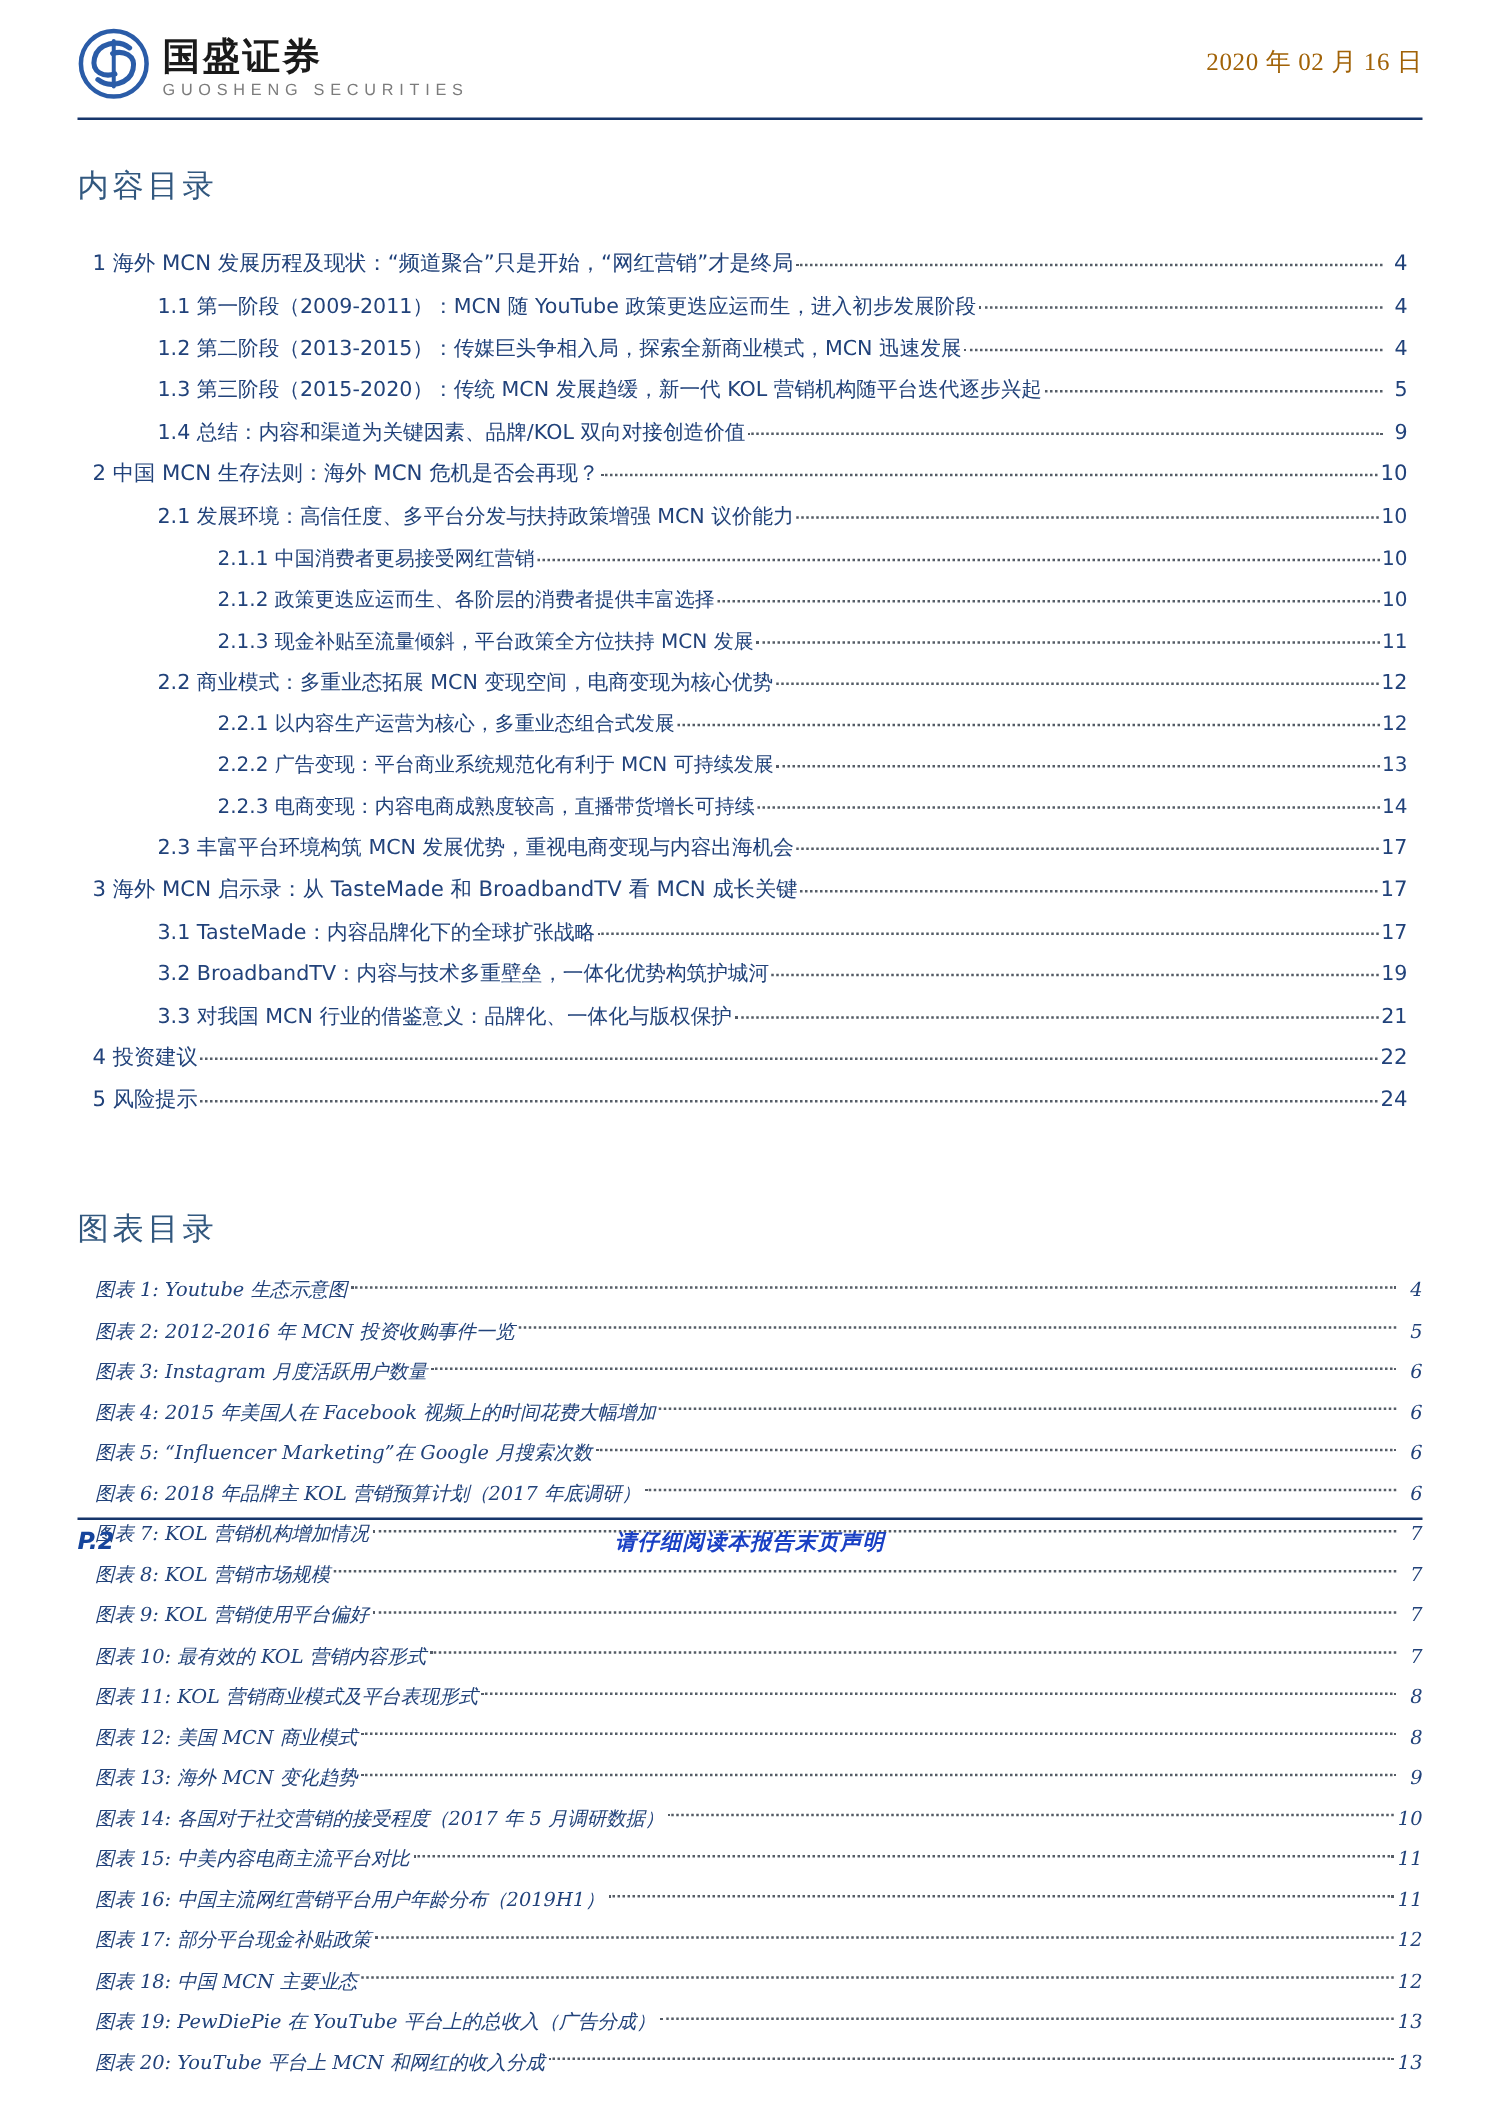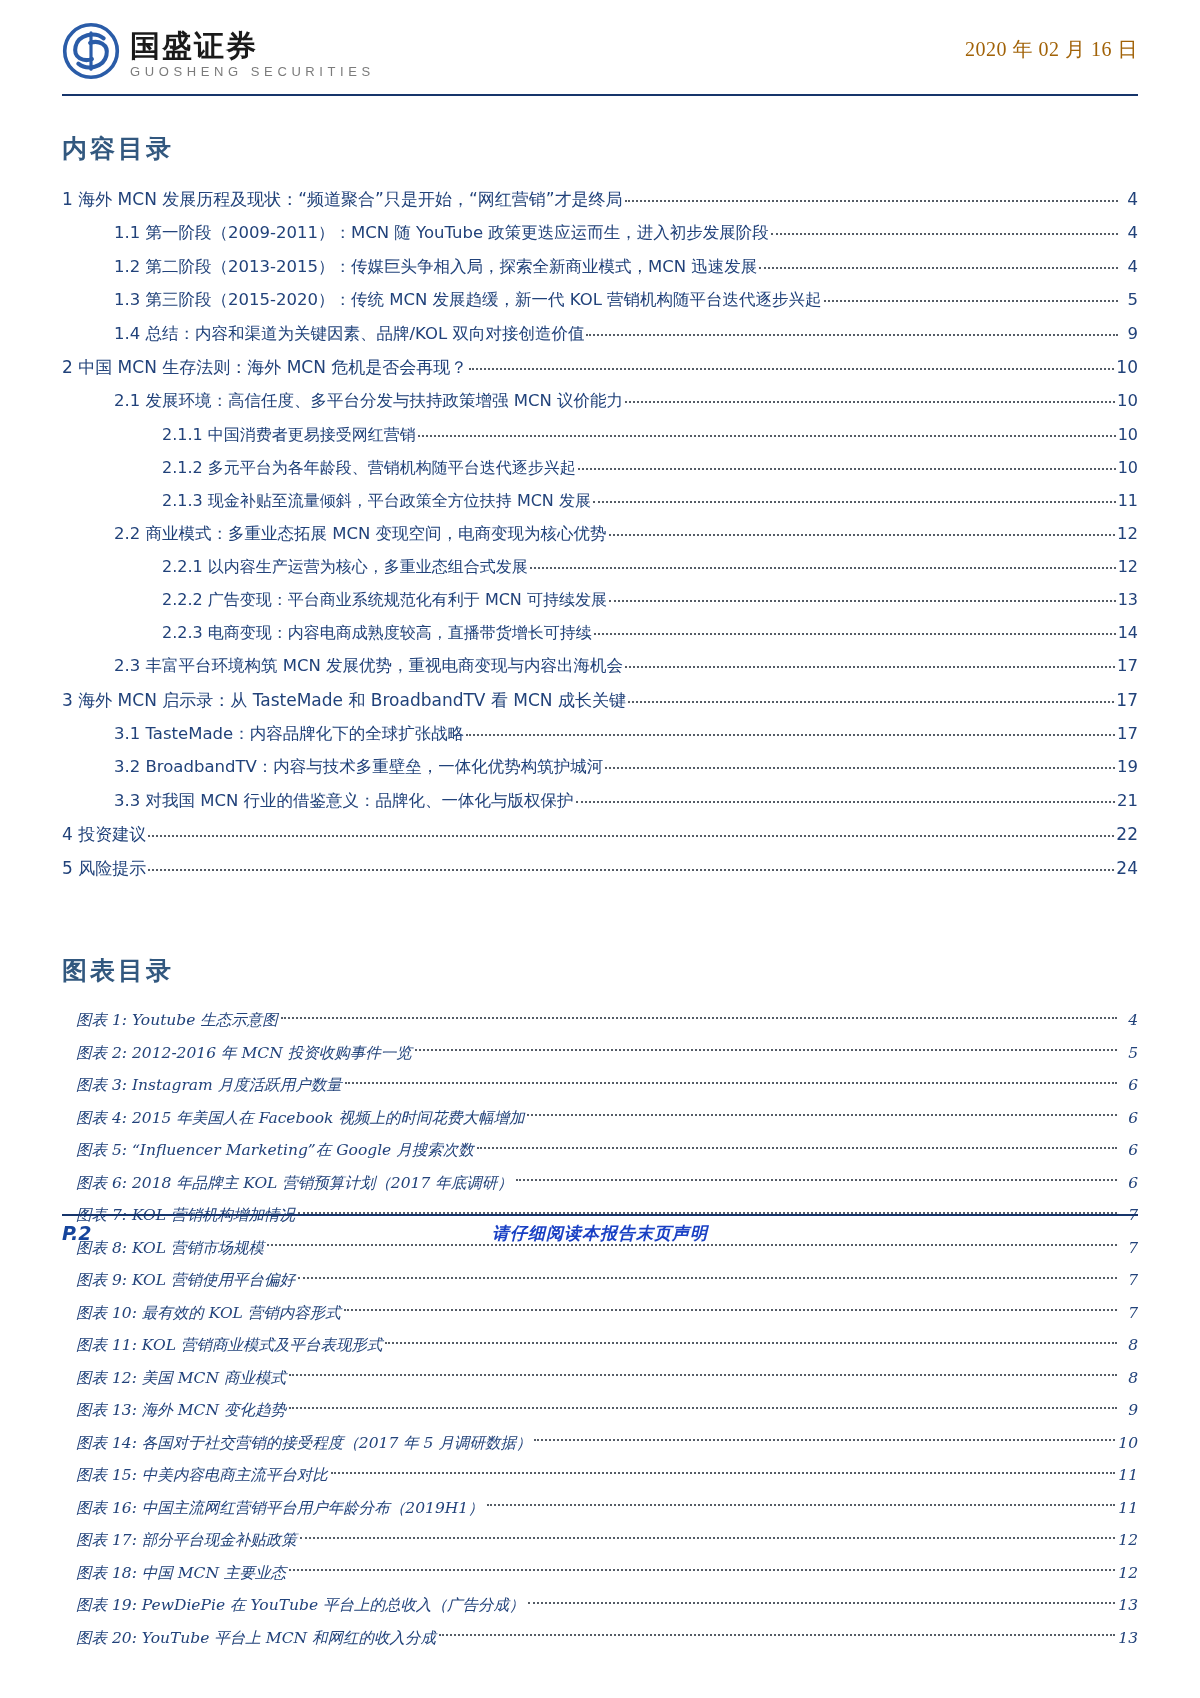--- a/index.html
+++ b/index.html
@@ -71,33 +71,33 @@
   }
   .header-rule {
     border: 0;
     border-top: 2.5px solid #16356b;
     margin: 6px 0 0 0;
   }
 
   
   .section-title {
     font-family: "DejaVu Sans", sans-serif;
-    font-weight: bold;
+    font-weight: normal;
     font-size: 25px;
     color: #32587f;
     letter-spacing: 3px;
     margin: 0;
   }
   #toc-title-wrap { padding-top: 36px; }
   #figs-title-wrap { padding-top: 60px; }
 
   
   .toc-list {
     list-style: none;
-    margin: 0;
+    margin: 12px;
     padding: 26px 0 0 0;
   }
   .toc-row {
     display: flex;
     align-items: baseline;
     color: #21427a;
     font-family: "DejaVu Sans", sans-serif;
     font-size: 16.5px;
     line-height: 1;
     margin-bottom: 17px;
@@ -255,21 +255,21 @@
           <span class="lbl">2.1 发展环境：高信任度、多平台分发与扶持政策增强 MCN 议价能力</span>
           <span class="dots"></span>
           <span class="pg">10</span>
         </li>
         <li class="toc-row lvl3">
           <span class="lbl">2.1.1 中国消费者更易接受网红营销</span>
           <span class="dots"></span>
           <span class="pg">10</span>
         </li>
         <li class="toc-row lvl3">
-          <span class="lbl">2.1.2 多元平台为各年龄段、营销机构随平台迭代逐步兴起</span>
+          <span class="lbl">2.1.2 政策更迭应运而生、各阶层的消费者提供丰富选择</span>
           <span class="dots"></span>
           <span class="pg">10</span>
         </li>
         <li class="toc-row lvl3">
           <span class="lbl">2.1.3 现金补贴至流量倾斜，平台政策全方位扶持 MCN 发展</span>
           <span class="dots"></span>
           <span class="pg">11</span>
         </li>
         <li class="toc-row lvl2">
           <span class="lbl">2.2 商业模式：多重业态拓展 MCN 变现空间，电商变现为核心优势</span>

